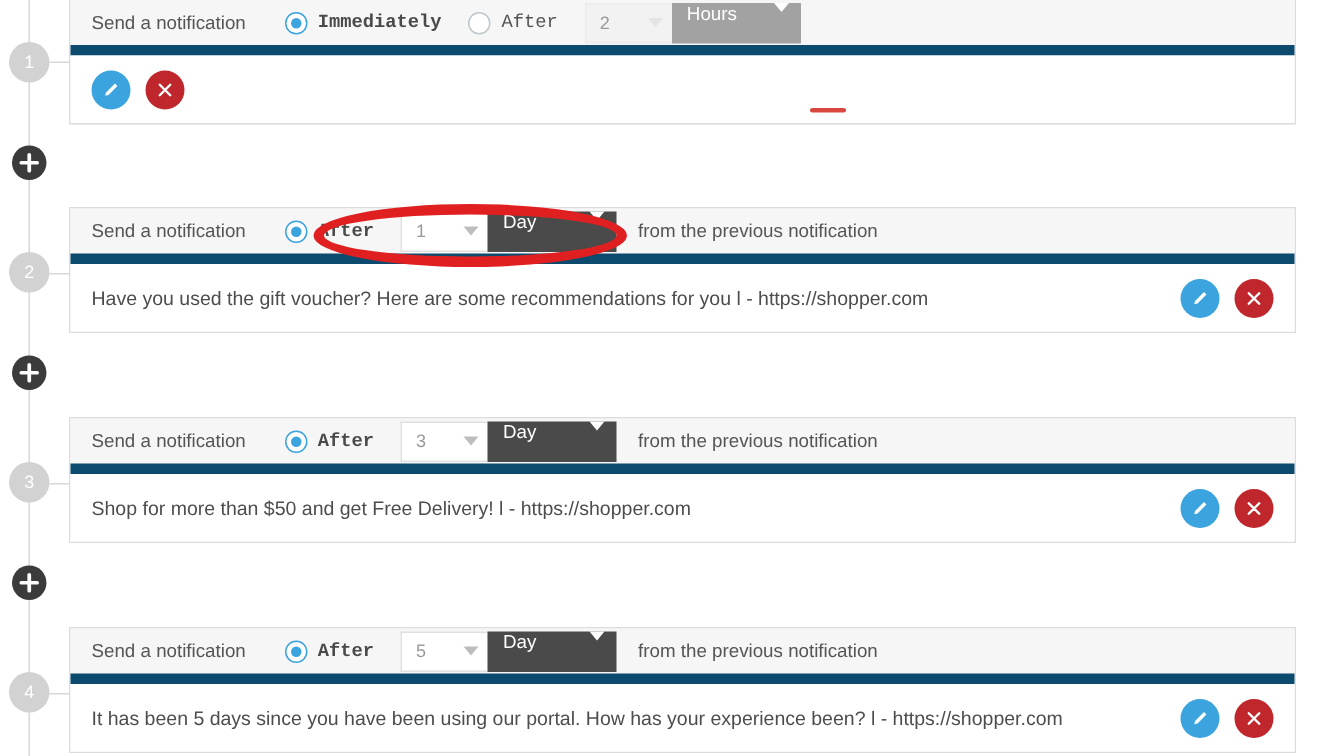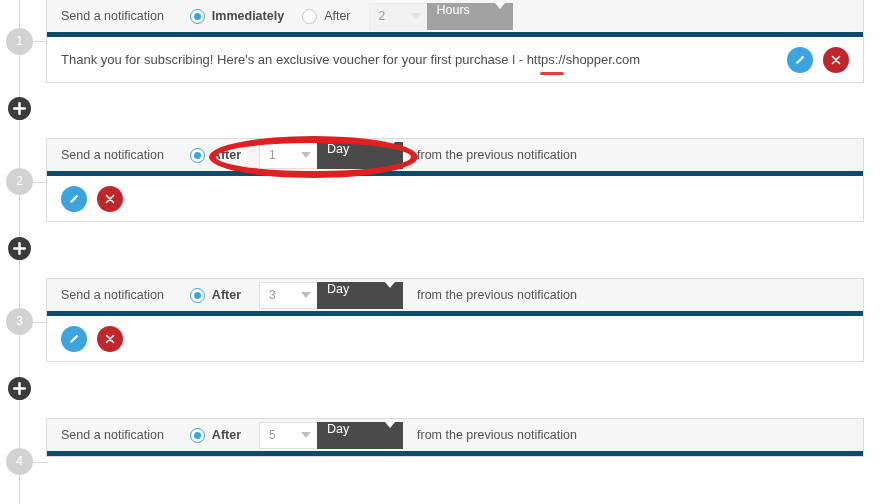--- a/index.html
+++ b/index.html
@@ -62,21 +62,21 @@
     position: absolute;
     left: 46px;
     width: 818px;
     border: 1px solid #dcdcdc;
     box-sizing: border-box;
     background: #ffffff;
   }
   .panel-header {
     height: 37px;
     background: #f6f6f6;
-    border-bottom: 5px solid #0c4a6e;
+    border-bottom: 7px solid #0c4a6e;
     display: flex;
     align-items: center;
     padding-left: 14px;
     box-sizing: border-box;
     white-space: nowrap;
   }
   .panel-body {
     height: 45px;
     display: flex;
     align-items: center;
@@ -99,20 +99,21 @@
   
   .radio-group {
     display: flex;
     align-items: center;
     margin-left: 26px;
   }
   .radio-item {
     display: flex;
     align-items: center;
     margin-right: 18px;
+    font-family: Liberation Mono, monospace;
   }
   .radio-dot {
     width: 15px;
     height: 15px;
     border-radius: 50%;
     border: 1px solid #bfc7cc;
     background: #ffffff;
     box-sizing: border-box;
     position: relative;
     margin-right: 7px;
@@ -237,21 +238,20 @@
           <span>2</span>
           <span class="caret muted"></span>
         </div>
         <div class="dd-unit disabled">
           <span>Hours</span>
           <span class="caret light"></span>
         </div>
       </div>
     </div>
     <div class="panel-body">
-      <span class="msg-text">Thank you for subscribing! Here's an exclusive voucher for your first purchase l - https://shopper.com</span>
       <span class="actions">
         <span class="act-btn act-edit">
           <svg width="13" height="13" viewBox="0 0 24 24">
             <path d="M4 20l4-1 11-11-3-3L5 16l-1 4z" fill="#ffffff"></path>
           </svg>
         </span>
         <span class="act-btn act-del">
           <svg width="12" height="12" viewBox="0 0 24 24">
             <path d="M5 5 L19 19 M19 5 L5 19" stroke="#ffffff" stroke-width="3.2" stroke-linecap="round"></path>
           </svg>
@@ -284,20 +284,21 @@
           <span class="caret"></span>
         </div>
         <div class="dd-unit">
           <span>Day</span>
           <span class="caret light"></span>
         </div>
       </div>
       <span class="lbl-trail">from the previous notification</span>
     </div>
     <div class="panel-body">
+      <span class="msg-text">Have you used the gift voucher? Here are some recommendations for you l - https://shopper.com</span>
       <span class="actions">
         <span class="act-btn act-edit">
           <svg width="13" height="13" viewBox="0 0 24 24">
             <path d="M4 20l4-1 11-11-3-3L5 16l-1 4z" fill="#ffffff"></path>
           </svg>
         </span>
         <span class="act-btn act-del">
           <svg width="12" height="12" viewBox="0 0 24 24">
             <path d="M5 5 L19 19 M19 5 L5 19" stroke="#ffffff" stroke-width="3.2" stroke-linecap="round"></path>
           </svg>
@@ -330,20 +331,21 @@
           <span class="caret"></span>
         </div>
         <div class="dd-unit">
           <span>Day</span>
           <span class="caret light"></span>
         </div>
       </div>
       <span class="lbl-trail">from the previous notification</span>
     </div>
     <div class="panel-body">
+      <span class="msg-text">Shop for more than $50 and get Free Delivery! l - https://shopper.com</span>
       <span class="actions">
         <span class="act-btn act-edit">
           <svg width="13" height="13" viewBox="0 0 24 24">
             <path d="M4 20l4-1 11-11-3-3L5 16l-1 4z" fill="#ffffff"></path>
           </svg>
         </span>
         <span class="act-btn act-del">
           <svg width="12" height="12" viewBox="0 0 24 24">
             <path d="M5 5 L19 19 M19 5 L5 19" stroke="#ffffff" stroke-width="3.2" stroke-linecap="round"></path>
           </svg>
@@ -375,18 +377,33 @@
           <span>5</span>
           <span class="caret"></span>
         </div>
         <div class="dd-unit">
           <span>Day</span>
           <span class="caret light"></span>
         </div>
       </div>
       <span class="lbl-trail">from the previous notification</span>
     </div>
+    <div class="panel-body">
+      <span class="msg-text">It has been 5 days since you have been using our portal. How has your experience been? l - https://shopper.com</span>
+      <span class="actions">
+        <span class="act-btn act-edit">
+          <svg width="13" height="13" viewBox="0 0 24 24">
+            <path d="M4 20l4-1 11-11-3-3L5 16l-1 4z" fill="#ffffff"></path>
+          </svg>
+        </span>
+        <span class="act-btn act-del">
+          <svg width="12" height="12" viewBox="0 0 24 24">
+            <path d="M5 5 L19 19 M19 5 L5 19" stroke="#ffffff" stroke-width="3.2" stroke-linecap="round"></path>
+          </svg>
+        </span>
+      </span>
+    </div>
   </div>
 
   <div class="annot-nub" style="left:540px; top:72px; width:24px; height:3px;"></div>
   <div class="annot-ellipse" style="left:209px; top:136px; width:209px; height:42px;"></div>
 
 </div>
 
 </body></html>

